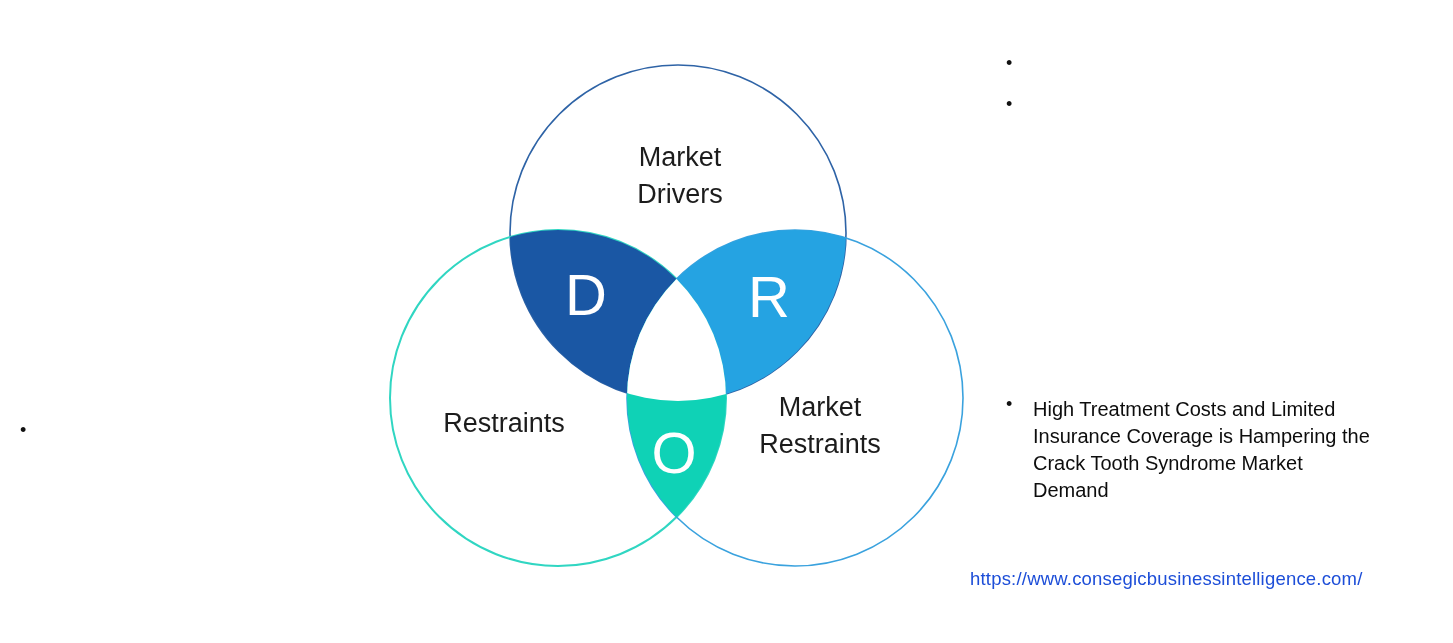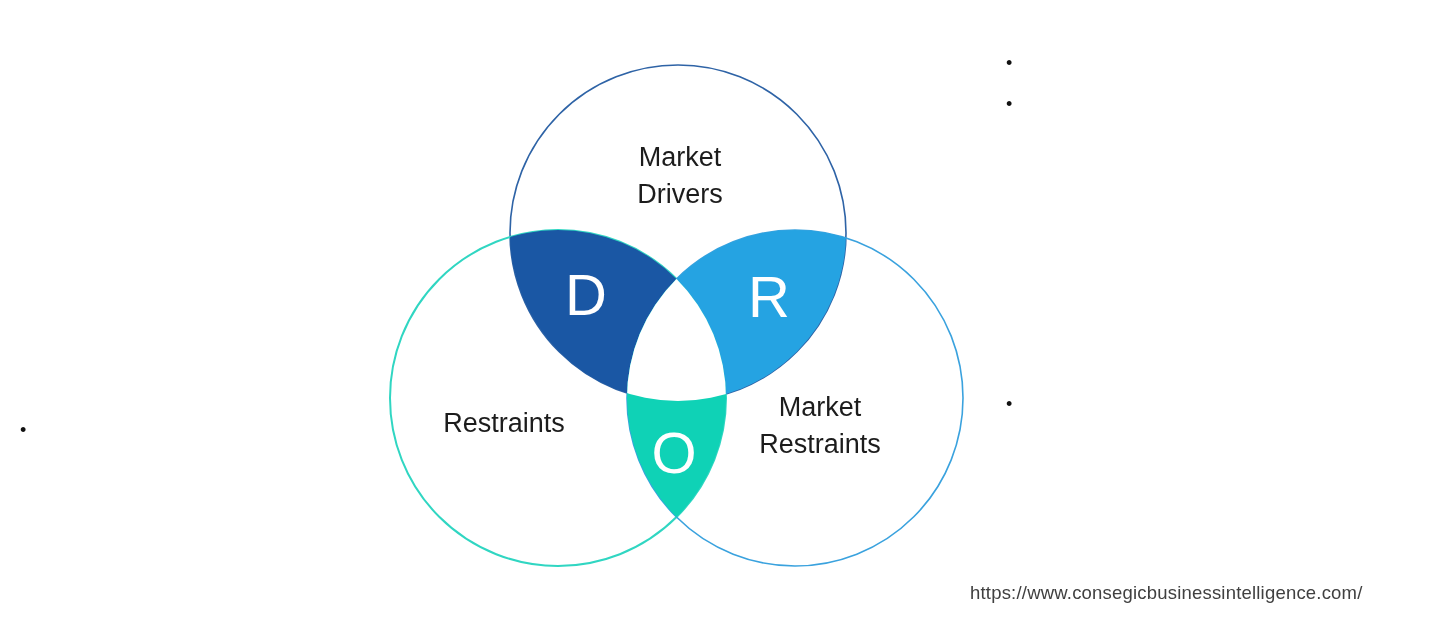--- a/index.html
+++ b/index.html
@@ -47,25 +47,25 @@
     line-height: 27px;
     color: #111111;
   }
   .bullet-dot.raised { line-height: 16px; }
   .bullet-text { white-space: pre-line; }
   .bullet-text.indented { padding-left: 5px; }
 
   .footer-url {
     position: absolute;
     left: 970px;
-    top: 582px;
+    top: 568px;
     width: 460px;
     font-size: 18.5px;
     line-height: 22px;
-    color: #404040;
+    color: #1d4ed8;
     letter-spacing: 0.2px;
   }
 </style>
 </head>
 <body>
 
 <div class="stage">
 
   <svg class="venn-svg" width="1453" height="643" viewBox="0 0 1453 643">
     <defs>
@@ -123,18 +123,22 @@
       <span class="bullet-dot">•</span>
     </div>
     <div class="bullet-item">
       <span class="bullet-dot">•</span>
     </div>
   </div>
 
   <div class="bullet-panel" style="left:1006px; top:396px; width:455px;">
     <div class="bullet-item">
       <span class="bullet-dot raised">•</span>
+      <span class="bullet-text indented">High Treatment Costs and Limited
+Insurance Coverage is Hampering the
+Crack Tooth Syndrome Market
+Demand</span>
     </div>
   </div>
 
   <div class="footer-url">https://www.consegicbusinessintelligence.com/</div>
 
 </div>
 
 </body></html>

